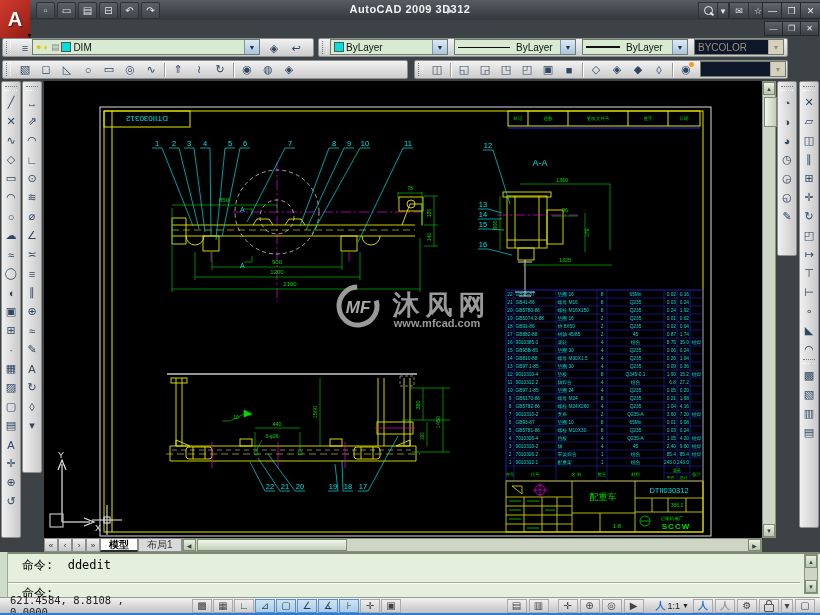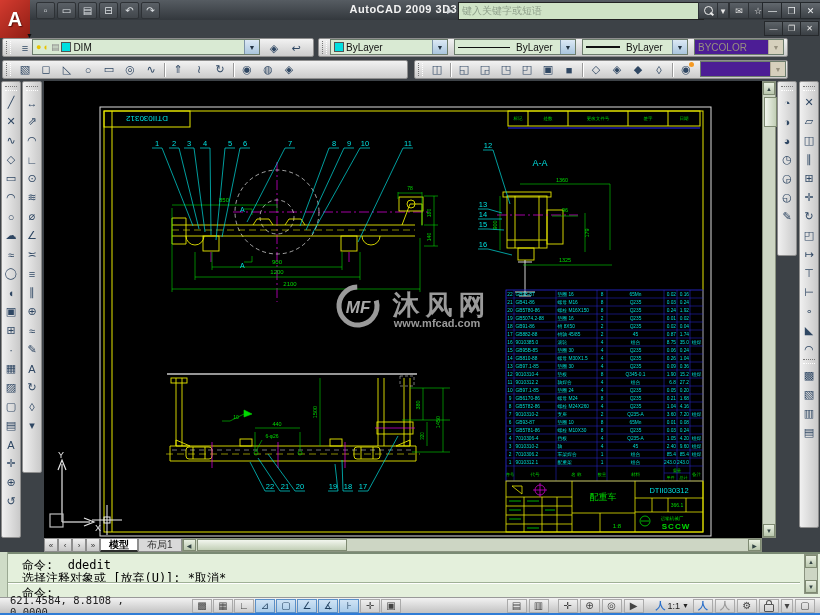--- a/index.html
+++ b/index.html
@@ -40,21 +40,21 @@
     border:1px solid #8e8e8e;border-radius:2px;display:flex;align-items:center;padding:0 3px;gap:1px;box-sizing:border-box;}
   .grip{width:3px;height:13px;border-left:1px dotted #777;border-right:1px dotted #fff;margin-right:3px;}
   .tbtn{width:18px;height:17px;display:flex;align-items:center;justify-content:center;
     font-size:11px;color:#2f4763;background:transparent;border:1px solid transparent;border-radius:2px;}
   .sep{width:1px;height:14px;background:#9a9a9a;margin:0 2px;box-shadow:1px 0 0 #fff;}
   .combo{position:absolute;top:2px;height:16px;background:#d9ead3;border:1px solid #6d7d6d;
     display:flex;align-items:center;font-size:10px;color:#111;box-sizing:border-box;}
   .combo .cbody{flex:1;display:flex;align-items:center;gap:2px;padding:0 3px;overflow:hidden;white-space:nowrap;}
   .combo .arrow{width:14px;height:100%;background:linear-gradient(#dce9f5,#aac6de);border-left:1px solid #7d94a8;
     display:flex;align-items:center;justify-content:center;font-size:7px;color:#234;}
-  .combo.disabled{background:#4c1d95;color:#97917f;}
+  .combo.disabled{background:#0f172a;color:#97917f;}
   .combo.disabled .arrow{background:#d6d0bd;color:#97917f;border-left:1px solid #b0aa97;}
   .swatch{width:8px;height:8px;background:#00e0e0;border:1px solid #555;display:inline-block;}
   .mini{font-size:9px;line-height:1;}
   .linetype-line{display:inline-block;width:52px;height:1px;background:#111;margin-right:4px;}
   .lineweight-line{display:inline-block;width:34px;height:2px;background:#111;margin-right:4px;}
   .camera-badge{position:relative;}
   .camera-badge::after{content:"";position:absolute;right:1px;top:1px;width:5px;height:5px;border-radius:50%;background:#f59a23;}
   
   .dock{position:absolute;top:81px;width:44px;height:457px;background:#3d4247;}
   .vcol{position:absolute;width:20px;background:linear-gradient(90deg,#f0f0f0,#c9c9c9);
@@ -111,21 +111,20 @@
     <div id="qat">
         <div class="qbtn">▫</div>
         <div class="qbtn">▭</div>
         <div class="qbtn">▤</div>
         <div class="qbtn">⊟</div>
         <div class="qbtn">↶</div>
         <div class="qbtn">↷</div>
       </div>
     <div id="title-text">AutoCAD 2009 3D312</div>
     <div id="title-arrow">▶</div>
-    <div id="search-box">键入关键字或短语</div>
     <div class="tico" style="left:698px">
         <span id="mag"></span>
       </div>
     <div class="tico" style="left:717px;width:10px">▾</div>
     <div class="tico" style="left:729px">✉</div>
     <div class="tico" style="left:748px">☆</div>
     <div class="winbtn" style="left:762px">—</div>
     <div class="winbtn" style="left:781px">❐</div>
     <div class="winbtn" style="left:800px">✕</div>
   </div>
@@ -848,21 +847,20 @@
     <div class="tab inactive">布局1</div>
     <div id="hscroll">
       <div class="hbtn" style="left:0">◀</div>
       <div id="hthumb"></div>
       <div class="hbtn" style="right:0">▶</div>
     </div>
   </div>
 
   <div id="cmdline">
     <div class="cmdtext" style="top:3px">命令:  ddedit</div>
-    <div class="cmdtext" style="top:16px">选择注释对象或 [放弃(U)]: *取消*</div>
     <div class="cmdtext" style="top:31px">命令:</div>
   </div>
   <div id="cmdgrip"></div>
   <div id="cmdsep"></div>
   <div id="cmdscroll">
     <div class="sbtn" style="top:0">▲</div>
     <div class="sbtn" style="bottom:0">▼</div>
   </div>
 
   <div id="statusbar">

